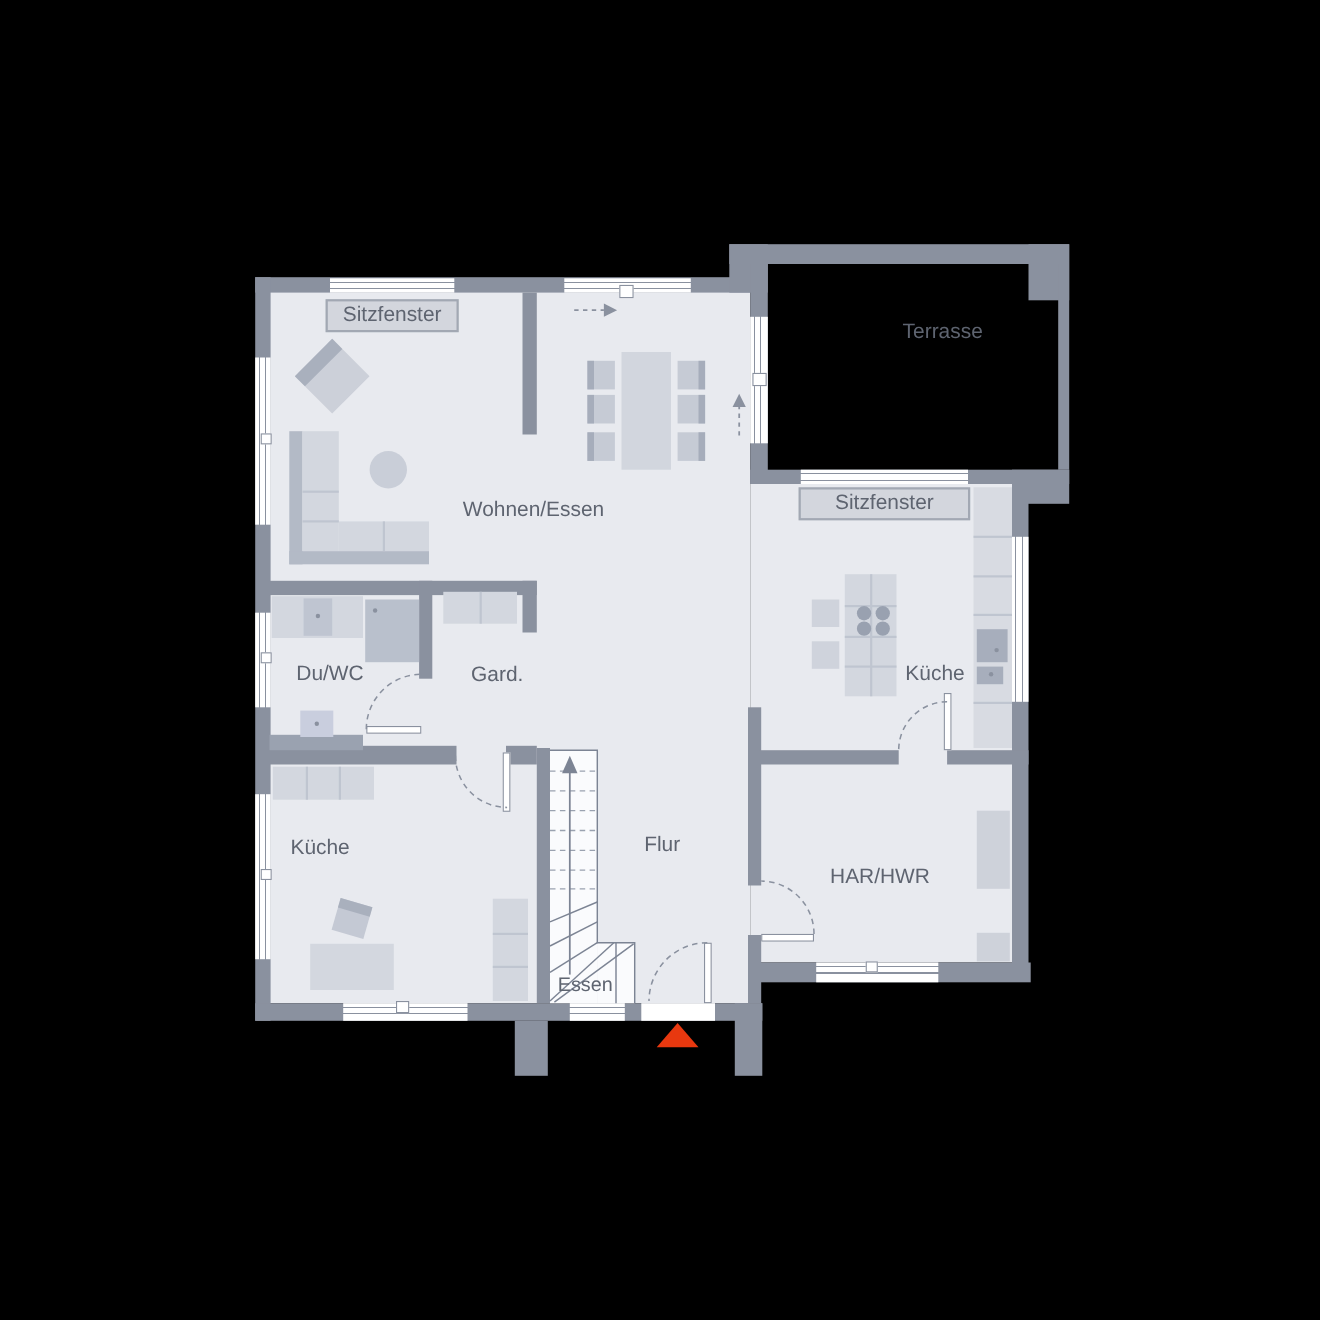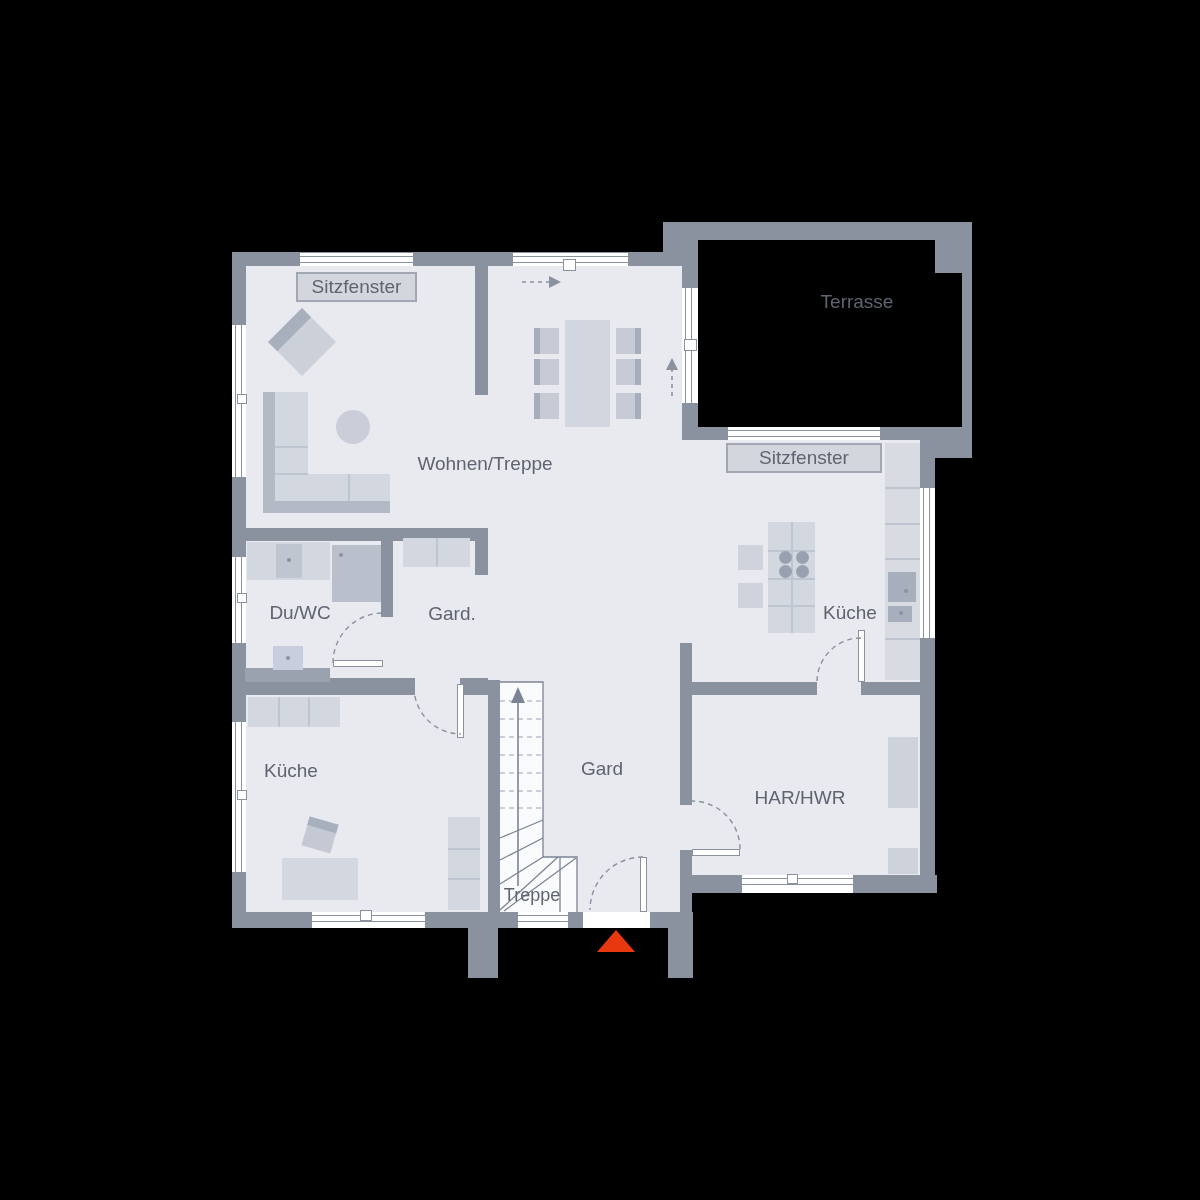--- a/index.html
+++ b/index.html
@@ -210,25 +210,25 @@
       <polygon points="666,370 678,370 672,358" fill="#8a919f"></polygon>
     </g>
   </svg>
 
   <div class="label-box" style="left:296px;top:272px;width:121px;height:30px">
     <span>Sitzfenster</span>
   </div>
   <div class="label-box" style="left:726px;top:443px;width:156px;height:30px">
     <span>Sitzfenster</span>
   </div>
-  <div class="label" style="left:395px;top:453px;width:180px">Wohnen/Treppe</div>
+  <div class="label" style="left:395px;top:453px;width:180px">Wohnen/Essen</div>
   <div class="label" style="left:787px;top:291px;width:140px">Terrasse</div>
   <div class="label" style="left:250px;top:602px;width:100px">Du/WC</div>
   <div class="label" style="left:402px;top:603px;width:100px">Gard.</div>
   <div class="label" style="left:800px;top:602px;width:100px">Küche</div>
   <div class="label" style="left:241px;top:760px;width:100px">Küche</div>
-  <div class="label" style="left:552px;top:758px;width:100px">Gard</div>
+  <div class="label" style="left:552px;top:758px;width:100px">Flur</div>
   <div class="label" style="left:725px;top:787px;width:150px">HAR/HWR</div>
-  <div class="label" style="left:482px;top:885px;width:100px;font-size:18px">Treppe</div>
+  <div class="label" style="left:482px;top:885px;width:100px;font-size:18px">Essen</div>
 
   <div class="triangle" style="left:597px;top:930px"></div>
 
 </div>
 
 </body></html>

